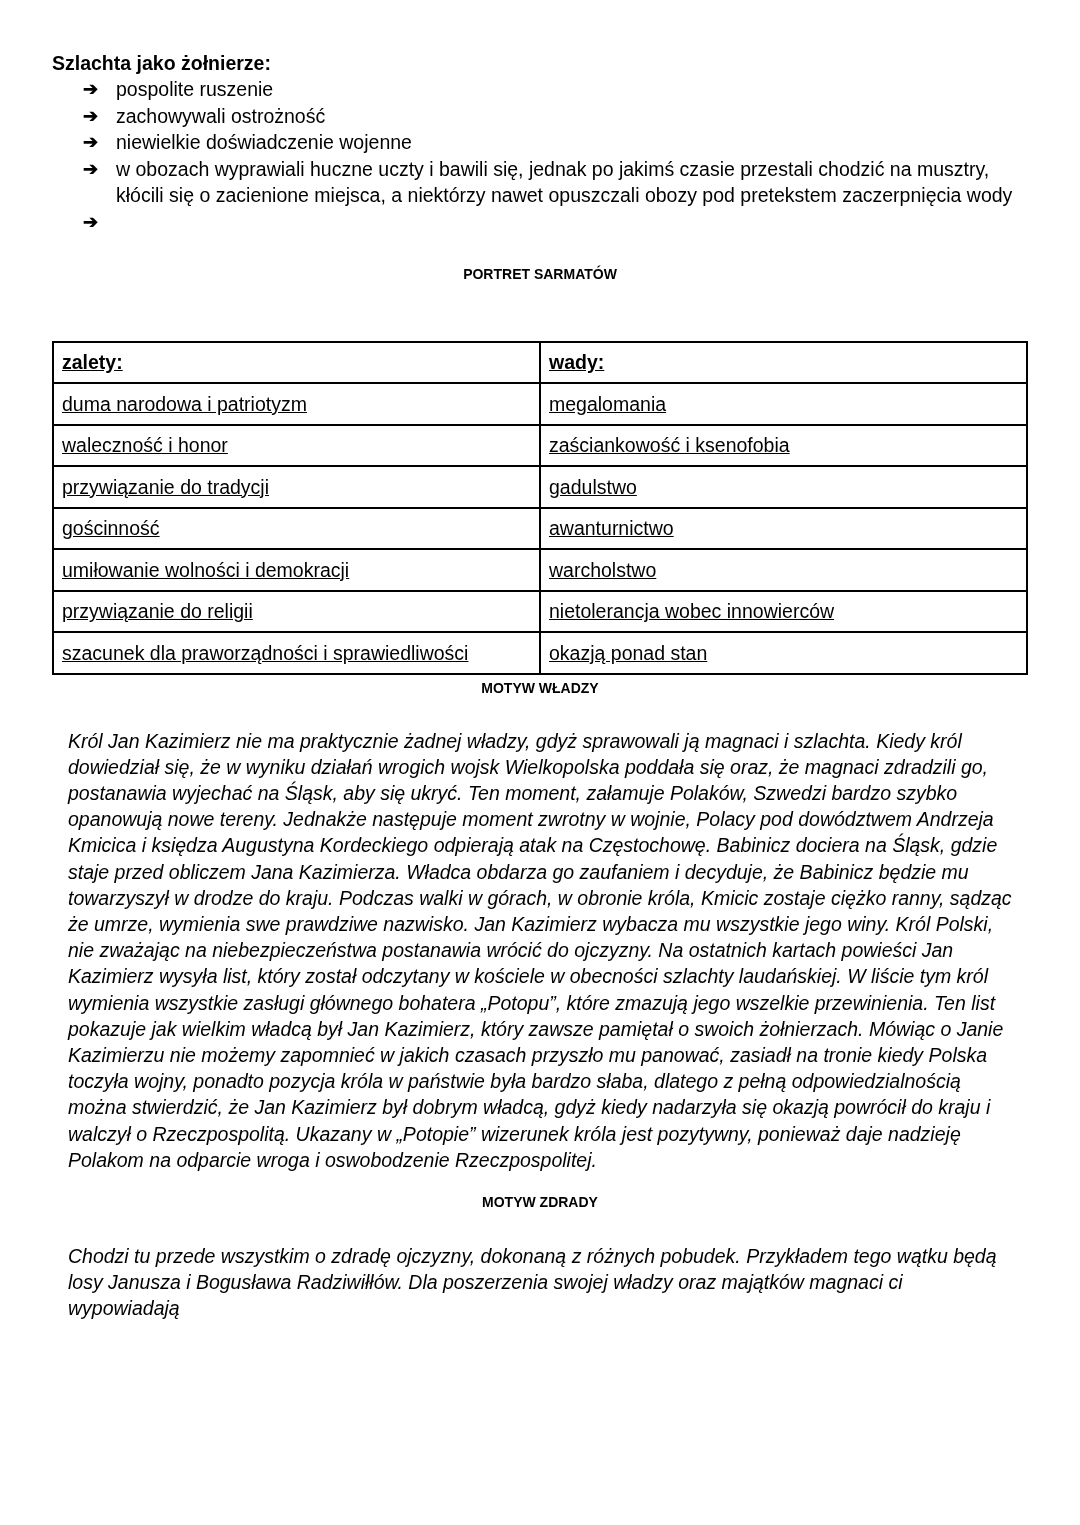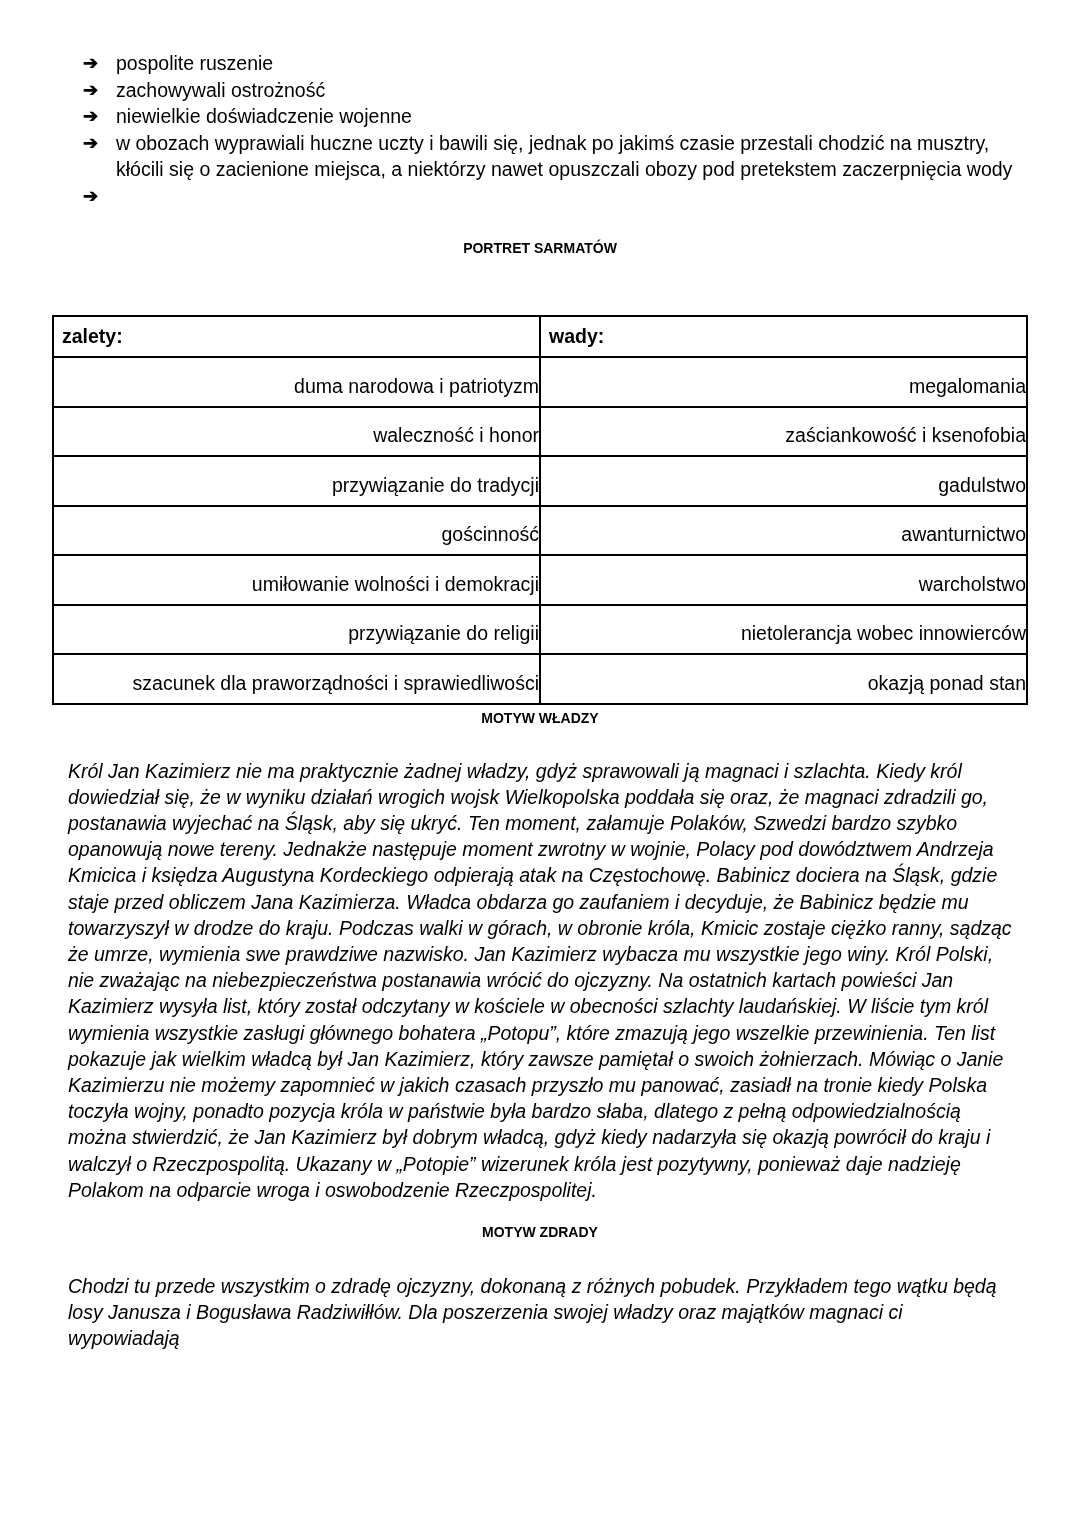--- a/index.html
+++ b/index.html
@@ -52,25 +52,24 @@
       line-height: 26px;
     }
     table.sarmaci {
       border-collapse: collapse;
       width: 976px;
       table-layout: fixed;
     }
     table.sarmaci td {
       border: 2px solid #000000;
       height: 39.5px;
-      padding: 8px 0 0 8px;
+      padding: 0 0 0 8px;
       vertical-align: middle;
       font-size: 19.5px;
       line-height: 24px;
-      text-align: right;
     }
     table.sarmaci td.col-left { width: 488px; }
     table.sarmaci th {
       border: 2px solid #000000;
       height: 39.5px;
       padding: 0 0 0 8px;
       text-align: left;
       font-weight: bold;
       font-size: 19.5px;
     }
@@ -80,20 +79,21 @@
       font-size: 19.5px;
       font-style: italic;
     }
   </style>
 </head>
 <body>
 
 <div class="page">
 
   <div style="margin-top:0;">
+    <p class="section-heading">Szlachta jako żołnierze:</p>
     <ul class="arrow-list">
       <li>
         <span class="arrow">➔</span>
         <span>pospolite ruszenie</span>
       </li>
       <li>
         <span class="arrow">➔</span>
         <span>zachowywali ostrożność</span>
       </li>
       <li>
@@ -105,21 +105,21 @@
         <span>w obozach wyprawiali huczne uczty i bawili się, jednak po jakimś czasie przestali chodzić na musztry, kłócili się o zacienione miejsca, a niektórzy nawet opuszczali obozy pod pretekstem zaczerpnięcia wody</span>
       </li>
       <li>
         <span class="arrow">➔</span>
       </li>
     </ul>
   </div>
 
   <div class="center-title" style="margin-top:52px;">PORTRET SARMATÓW</div>
 
-  <table class="sarmaci" style="margin-top:54px;">
+  <table class="sarmaci" style="margin-top:54px;text-decoration:underline;">
     <thead>
       <tr>
         <th class="col-left">zalety:</th>
         <th>wady:</th>
       </tr>
     </thead>
     <tbody>
       <tr>
         <td class="col-left">duma narodowa i patriotyzm</td>
         <td>megalomania</td>

